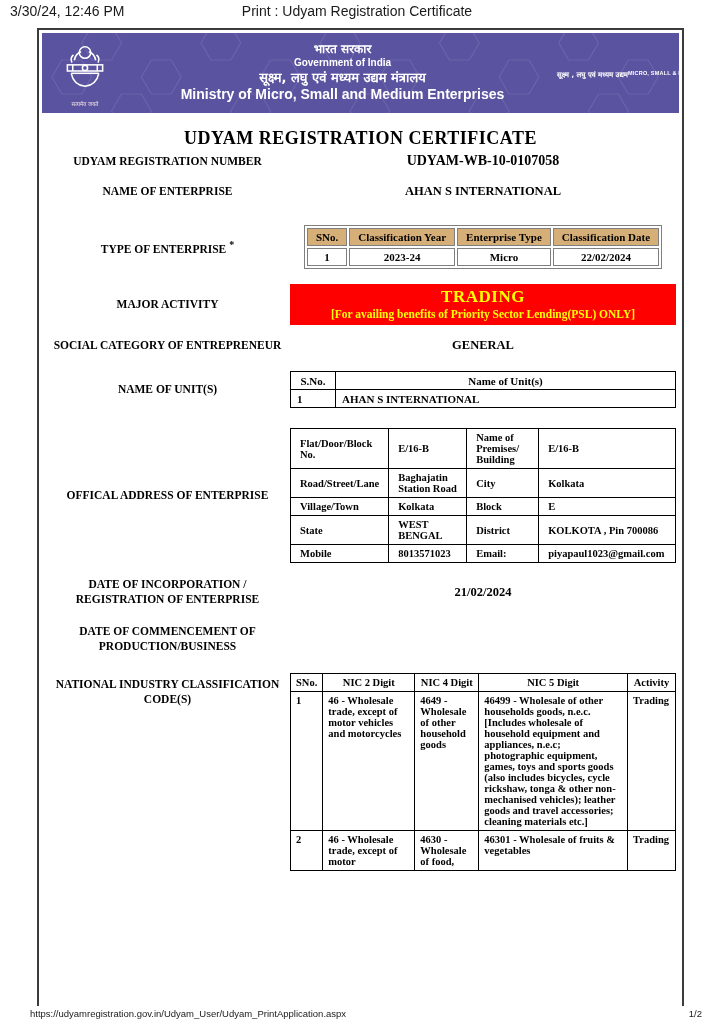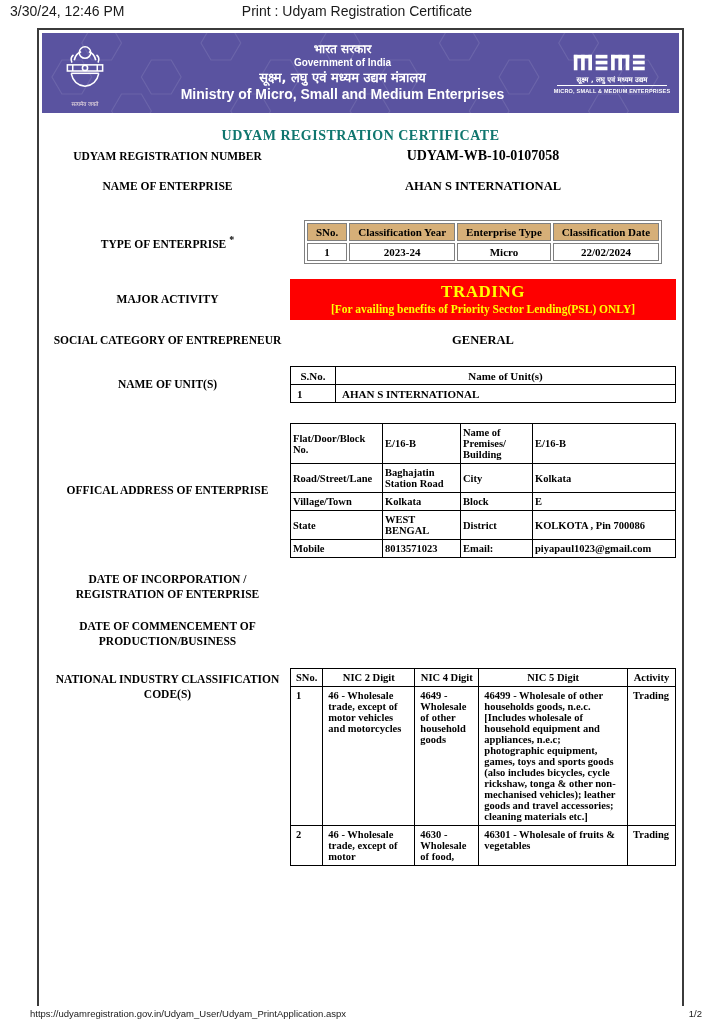--- a/index.html
+++ b/index.html
@@ -24,27 +24,27 @@
   .banner { position:relative; margin:3px; height:80px; background:#5a53a0;
     display:flex; align-items:center; color:#fff; overflow:hidden; }
   .hex-pattern { position:absolute; inset:0; width:100%; height:100%; }
   .emblem-wrap { position:relative; width:86px; display:flex; flex-direction:column; align-items:center; padding-top:4px; }
   .emblem-motto { font-family:"DejaVu Sans",sans-serif; font-size:5.5px; color:#f3e4e4; margin-top:1px; }
   .banner-center { position:relative; flex:1; text-align:center; line-height:1.28; }
   .bc-hindi1 { font-family:"DejaVu Sans",sans-serif; font-size:12px; font-weight:bold; }
   .bc-eng1  { font-family:"Liberation Sans","DejaVu Sans",sans-serif; font-size:10px; font-weight:bold; }
   .bc-hindi2 { font-family:"DejaVu Sans",sans-serif; font-size:13px; font-weight:bold; }
   .bc-eng2  { font-family:"Liberation Sans","DejaVu Sans",sans-serif; font-size:14px; font-weight:bold; }
-  .msme-wrap { position:relative; width:122px; padding-right:12px; display:flex; flex-direction:column; align-items:center; }
+  .msme-wrap { position:relative; width:122px; padding-right:12px; display:flex; flex-direction:row; align-items:center; }
   .msme-hindi { font-family:"DejaVu Sans",sans-serif; font-size:7px; font-weight:bold; white-space:nowrap; margin-top:2px; }
   .msme-line { width:100%; height:1px; background:#fff; margin:1.5px 0; }
   .msme-eng { font-family:"Liberation Sans","DejaVu Sans",sans-serif; font-size:5.5px; font-weight:bold; white-space:nowrap; letter-spacing:.2px; }
 
   
-  .cert-title { margin-top:15px; text-align:center; font-size:14px; font-weight:bold; letter-spacing:.5px; color:#0f766e; }
+  .cert-title { margin-top:15px; text-align:center; font-size:18px; font-weight:bold; letter-spacing:.5px; color:#000000; }
 
   
   .field-row { display:flex; padding:0 6px; align-items:center; }
   .f-label { width:245px; flex:0 0 245px; text-align:center; font-weight:bold; font-size:11.5px; line-height:1.3; color:#000; }
   .f-value { flex:1; text-align:center; font-weight:bold; font-size:12.5px; color:#000; }
   .sup-star { font-size:10px; vertical-align:super; }
 
   .row-reg    { margin-top:4px; }
   .row-name   { margin-top:15px; }
   .row-type   { margin-top:26px; }
@@ -75,21 +75,21 @@
   
   table.doc-table { width:100%; border-collapse:collapse; }
   table.doc-table th, table.doc-table td { border:1px solid #000; font-weight:bold; color:#000;
     font-size:10.5px; padding:2px 6px; }
   table.doc-table th { text-align:center; }
   table.doc-table td { text-align:left; }
 
   table.units-table td, table.units-table th { font-size:11px; padding:2.5px 6px; }
   .units-col-sno { width:45px; }
 
-  table.addr-table td { vertical-align:middle; padding:3px 2px; }
+  table.addr-table td { vertical-align:middle; padding:3px 9px; }
   .addr-c1 { width:92px; } .addr-c2 { width:78px; } .addr-c3 { width:72px; }
 
   table.nic-table th, table.nic-table td { padding:3px 5px; vertical-align:top; }
   .nic-c0 { width:32px; } .nic-c1 { width:92px; } .nic-c2 { width:64px; } .nic-c4 { width:48px; }
 </style>
 </head>
 <body>
 
 <div class="page">
 
@@ -279,20 +279,21 @@
             <td>Email:</td>
             <td>piyapaul1023@gmail.com</td>
           </tr>
         </tbody>
           </table>
       </div>
     </div>
 
     <div class="field-row row-inc">
       <div class="f-label">DATE OF INCORPORATION / REGISTRATION OF ENTERPRISE</div>
+      <div class="f-value">21/02/2024</div>
     </div>
 
     <div class="field-row row-comm">
       <div class="f-label">DATE OF COMMENCEMENT OF PRODUCTION/BUSINESS</div>
       <div class="f-value"></div>
     </div>
 
     <div class="field-row row-nic">
       <div class="f-label">NATIONAL INDUSTRY CLASSIFICATION CODE(S)</div>
       <div class="f-value">

